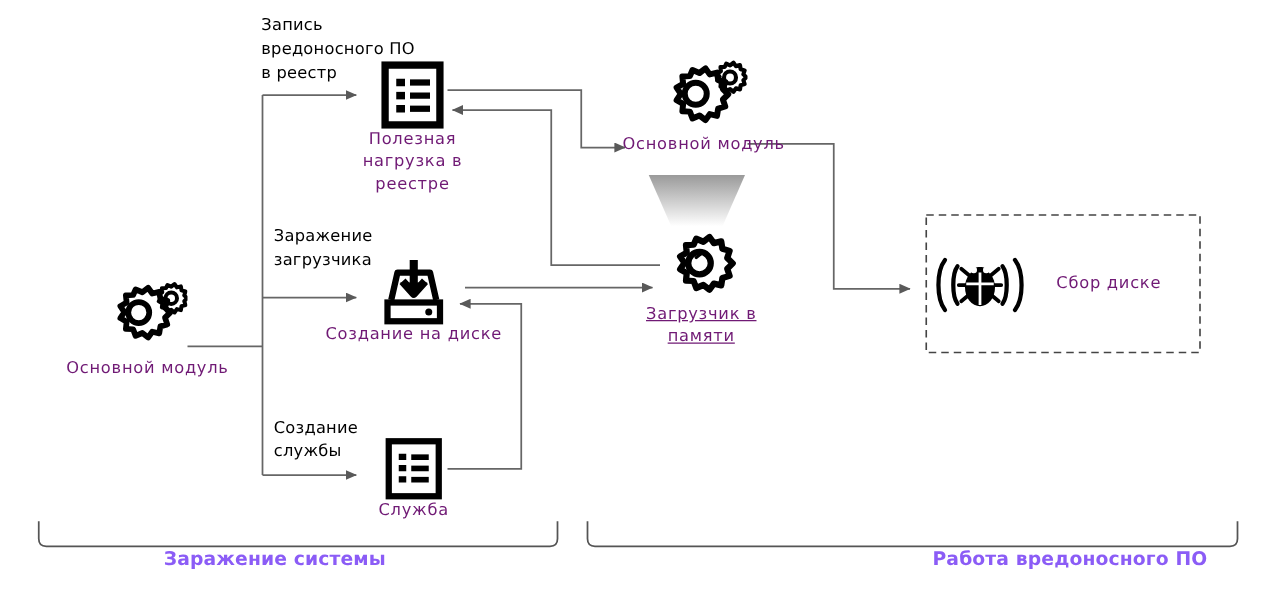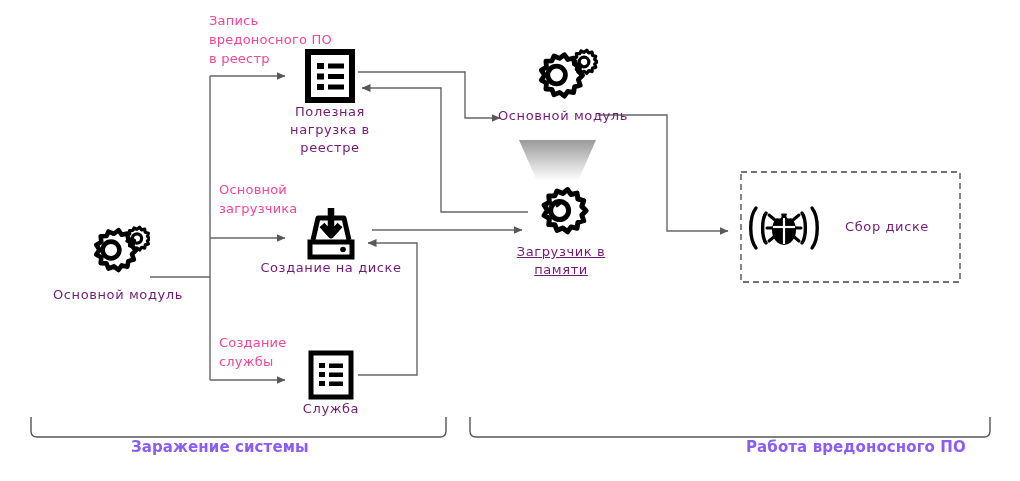--- a/index.html
+++ b/index.html
@@ -18,21 +18,21 @@
     line-height:18px;
     letter-spacing:0.6px;
     color:#701a75;
     white-space:pre-line;
   }
   .edge-label{
     position:absolute;
     font-size:13px;
     line-height:19px;
     letter-spacing:0.2px;
-    color:#ec4899;
+    color:#000000;
     white-space:pre-line;
     text-align:left;
   }
   .phase-label{
     position:absolute;
     font-size:15px;
     font-weight:bold;
     color:#8b5cf6;
     text-align:left;
     letter-spacing:0.1px;
@@ -183,21 +183,21 @@
 
   <div class="node-label" style="left:496px;top:243px;width:130px;text-decoration:underline;">Загрузчик в
 памяти</div>
 
   <div class="node-label" style="left:822px;top:218px;width:130px;text-align:center;">Сбор  диске</div>
 
   <div class="edge-label" style="left:209px;top:11px;width:150px;">Запись
 вредоносного ПО
 в реестр</div>
 
-  <div class="edge-label" style="left:219px;top:180px;width:150px;">Основной
+  <div class="edge-label" style="left:219px;top:180px;width:150px;">Заражение
 загрузчика</div>
 
   <div class="edge-label" style="left:219px;top:333px;width:150px;">Создание
 службы</div>
 
   <div class="phase-label" style="left:131px;top:438px;width:216px;">Заражение системы</div>
 
   <div class="phase-label" style="left:746px;top:438px;width:292px;">Работа вредоносного ПО</div>
 
 </div>

